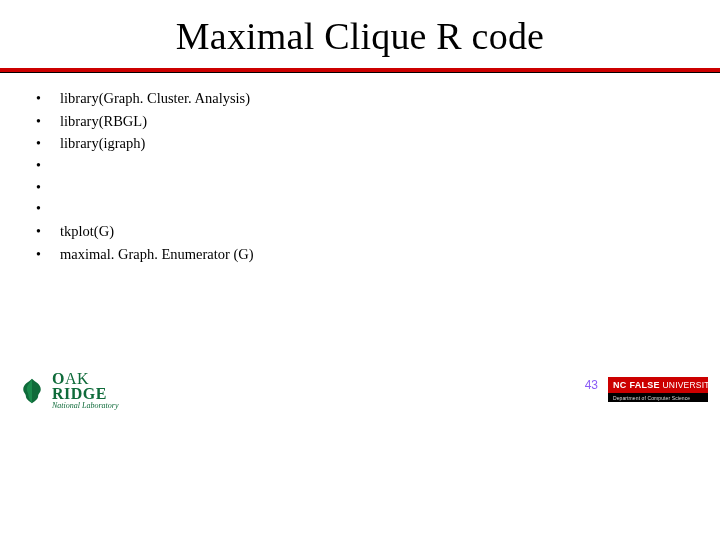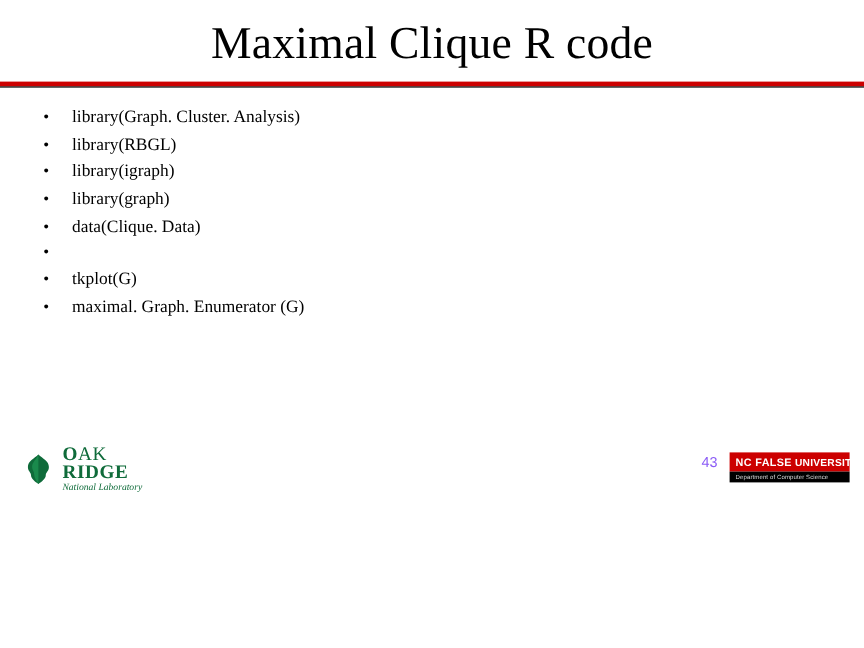--- a/index.html
+++ b/index.html
@@ -114,21 +114,21 @@
   .nc-main {
     background: #cc0000;
     color: #fff;
     font-family: Arial, Helvetica, sans-serif;
     font-weight: 700;
     font-size: 9px;
     padding: 3px 5px;
     letter-spacing: 0.3px;
     white-space: nowrap;
   }
-  .nc-main .uni { color:#fff; font-weight:700; font-size:8.5px; letter-spacing:0.2px;}
+  .nc-main .uni { color:#fff; font-weight:400; font-size:8.5px; letter-spacing:0.2px;}
   .nc-sub {
     background: #000;
     color: #ddd;
     font-family: Arial, Helvetica, sans-serif;
     font-size: 5px;
     padding: 1.5px 5px;
     letter-spacing: 0.1px;
     white-space: nowrap;
   }
 </style>
@@ -150,25 +150,23 @@
       <li>
           <span class="dot">•</span>
           <span>library(RBGL)</span>
         </li>
       <li>
           <span class="dot">•</span>
           <span>library(igraph)</span>
         </li>
       <li>
           <span class="dot">•</span>
-          <span>library(graph)</span>
-        </li>
-      <li>
-          <span class="dot">•</span>
-          <span>data(Clique. Data)</span>
+        </li>
+      <li>
+          <span class="dot">•</span>
         </li>
       <li>
           <span class="dot">•</span>
         </li>
       <li>
           <span class="dot">•</span>
           <span>tkplot(G)</span>
         </li>
       <li>
           <span class="dot">•</span>

